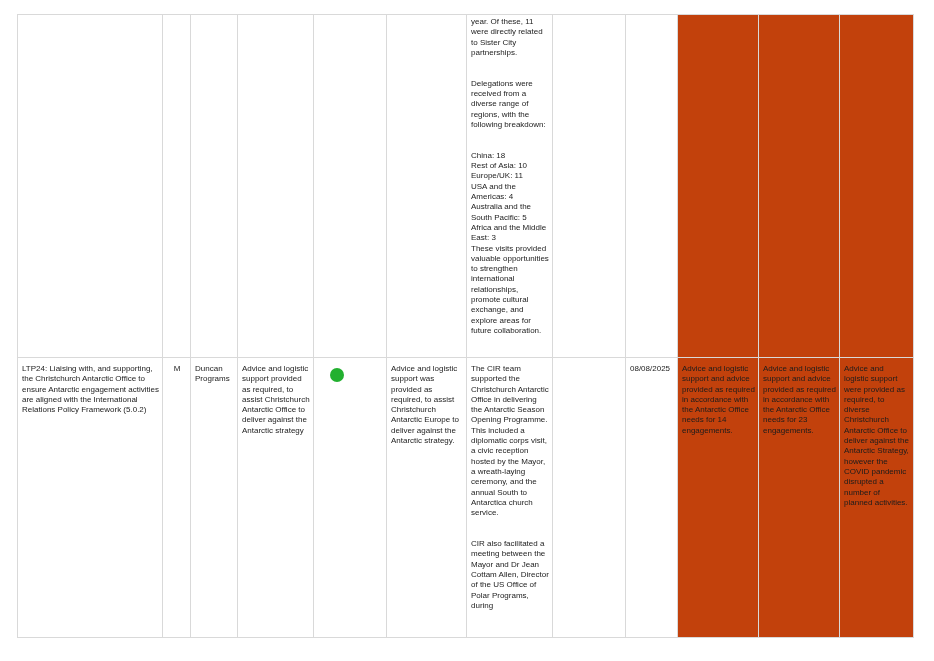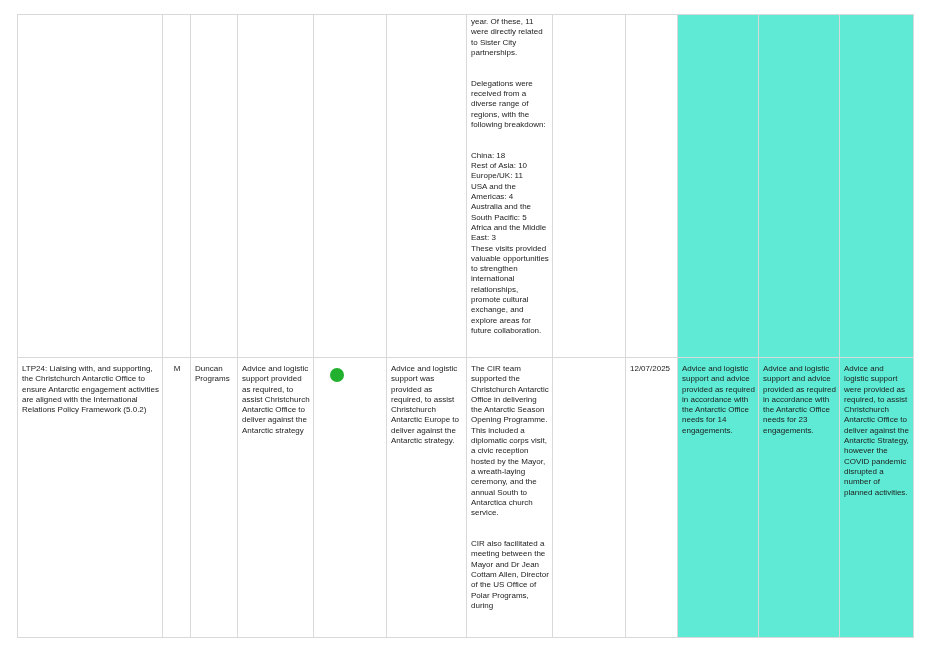--- a/index.html
+++ b/index.html
@@ -35,21 +35,21 @@
   tr.r1 { height: 343px; }
   tr.r2 { height: 280px; }
   tr.r2 td { padding-top: 6px; }
   td .ct {
     white-space: pre-line;
     overflow: hidden;
     word-wrap: break-word;
   }
   tr.r1 .ct { max-height: 337px; }
   tr.r2 .ct { max-height: 268px; }
-  td.shaded { background: #5eead4; }
+  td.shaded { background: #c2410c; }
   td.center { text-align: center; }
   .dot {
     width: 14px;
     height: 14px;
     border-radius: 50%;
     margin: 4px 0 0 12px;
     background: #22b02f;
   }
 </style>
 </head>
@@ -144,27 +144,27 @@
       <td>
             <div class="ct">The CIR team supported the Christchurch Antarctic Office in delivering the Antarctic Season Opening Programme. This included a diplomatic corps visit, a civic reception hosted by the Mayor, a wreath-laying ceremony, and the annual South to Antarctica church service.
 
 
 CIR also facilitated a meeting between the Mayor and Dr Jean Cottam Allen, Director of the US Office of Polar Programs, during</div>
           </td>
       <td>
             <div class="ct"></div>
           </td>
       <td>
-            <div class="ct">12/07/2025</div>
+            <div class="ct">08/08/2025</div>
           </td>
       <td class="shaded">
             <div class="ct">Advice and logistic support and advice provided as required in accordance with the Antarctic Office needs for 14 engagements.</div>
           </td>
       <td class="shaded">
             <div class="ct">Advice and logistic support and advice provided as required in accordance with the Antarctic Office needs for 23 engagements.</div>
           </td>
       <td class="shaded">
-            <div class="ct">Advice and logistic support were provided as required, to assist Christchurch Antarctic Office to deliver against the Antarctic Strategy, however the COVID pandemic disrupted a number of planned activities.</div>
+            <div class="ct">Advice and logistic support were provided as required, to diverse Christchurch Antarctic Office to deliver against the Antarctic Strategy, however the COVID pandemic disrupted a number of planned activities.</div>
           </td>
     </tr>
   </tbody>
     </table>
 </div>
 
 </body></html>

